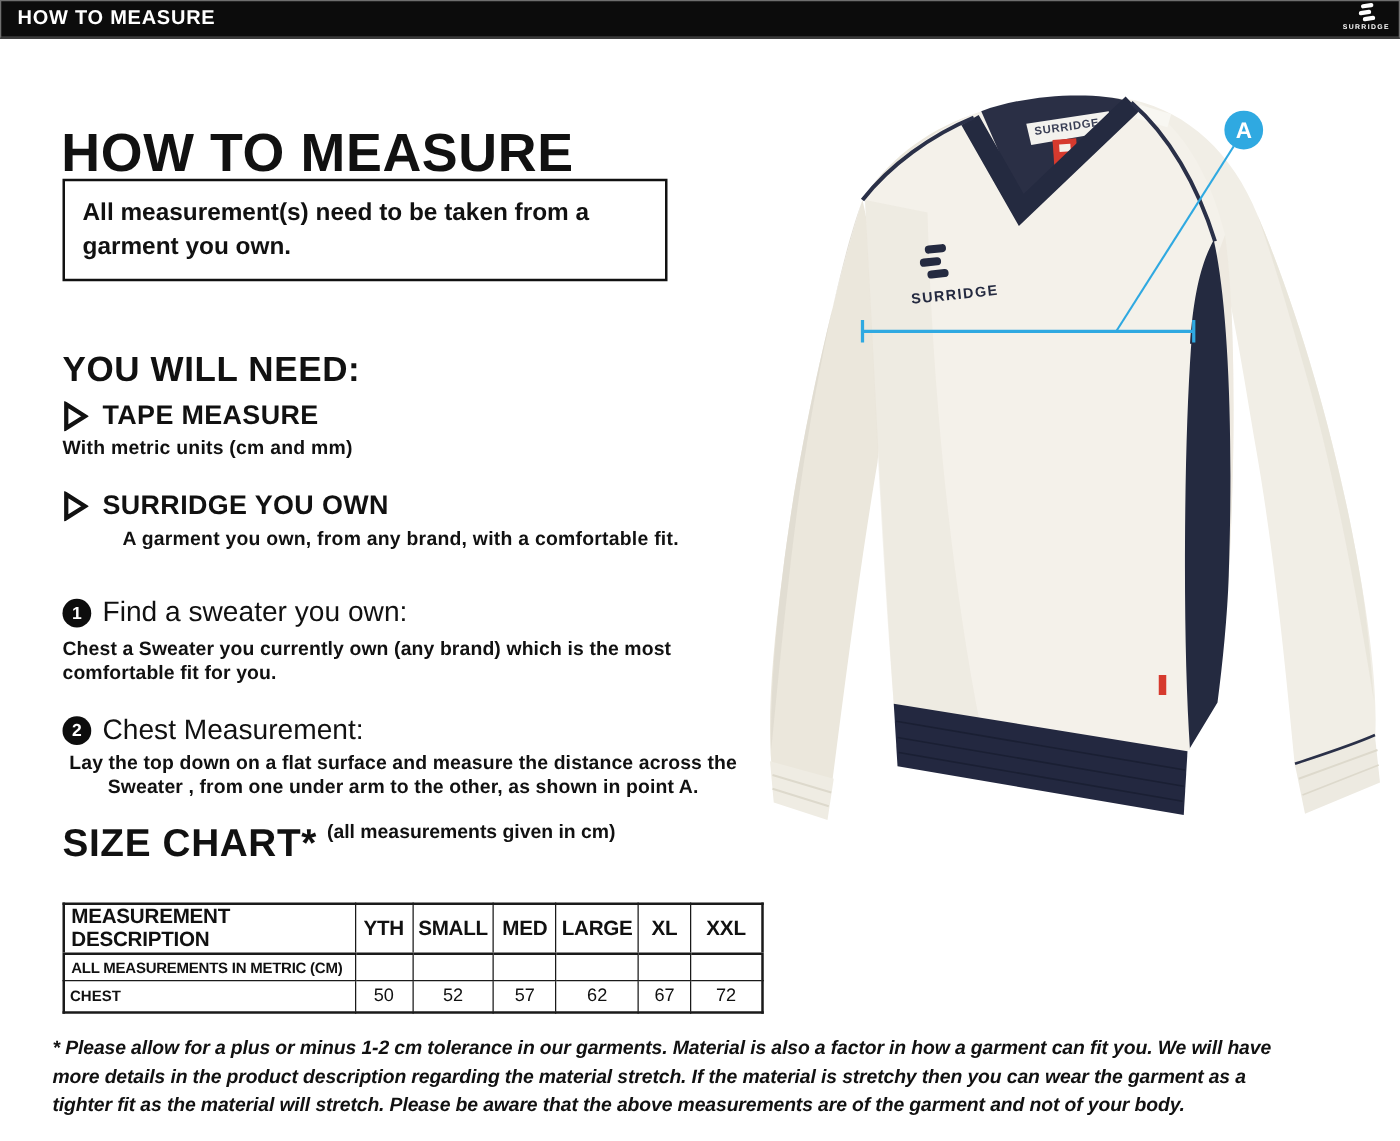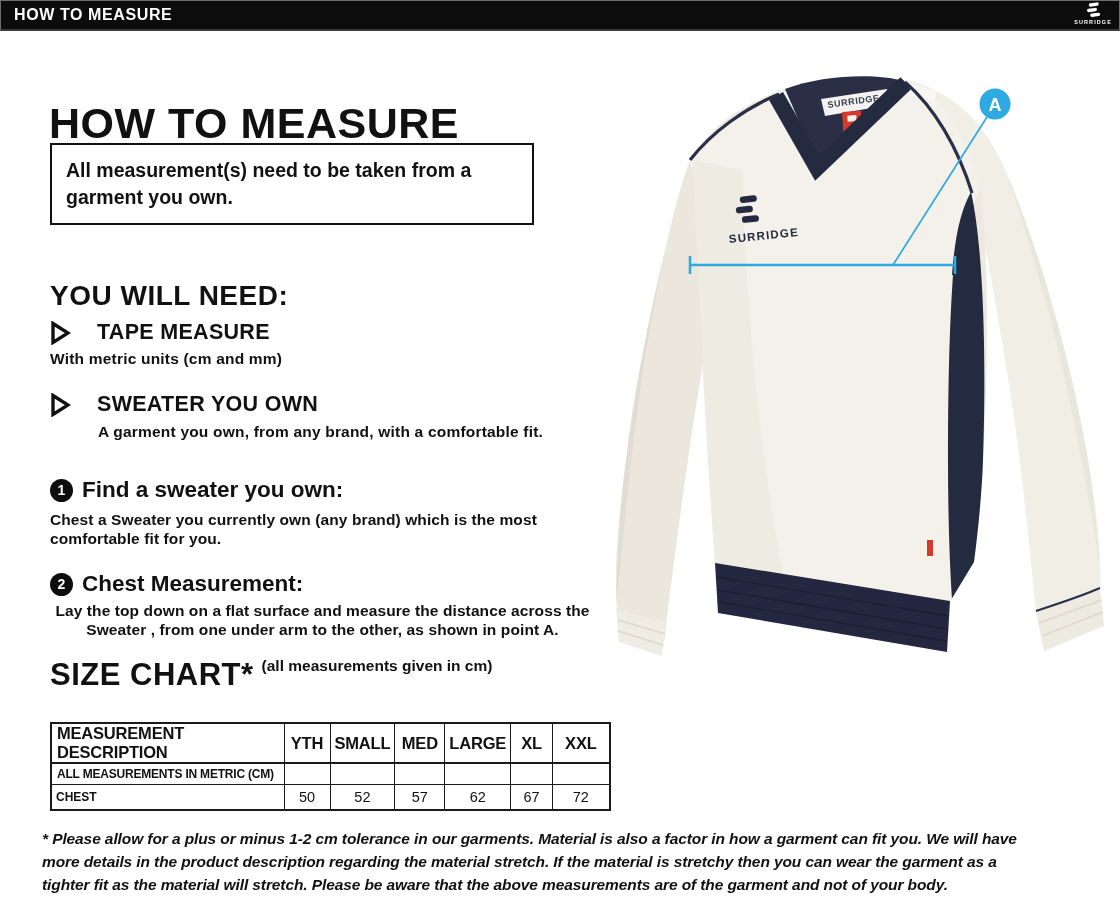--- a/index.html
+++ b/index.html
@@ -17,29 +17,29 @@
   .topbar-title{color:#fff;font-weight:bold;font-size:16px;letter-spacing:.6px;padding-left:13px;}
   .topbar-logo{position:absolute;right:7px;top:1px;display:flex;flex-direction:column;align-items:center;line-height:1;}
   .topbar-logo .brand-word{color:#fff;font-size:5.5px;font-weight:bold;letter-spacing:1.1px;margin-top:1px;}
   
   .main-title{position:absolute;left:49px;top:70px;font-size:43px;font-weight:bold;letter-spacing:.5px;}
   .notice-box{
     position:absolute;left:50px;top:143px;width:452px;border:2px solid #111;
     padding:12px 14px;font-size:19.5px;font-weight:bold;line-height:1.38;
   }
   .section-heading{position:absolute;left:50px;top:257px;font-size:28px;font-weight:bold;letter-spacing:.5px;}
-  .need-title-row{position:absolute;left:50px;display:flex;align-items:center;gap:26px;}
+  .need-title-row{position:absolute;left:50px;display:flex;align-items:center;gap:11px;}
   .need-title{font-size:21.5px;font-weight:bold;letter-spacing:.3px;}
   .need-desc{position:absolute;left:50px;font-size:15.5px;font-weight:bold;letter-spacing:.2px;}
   .step-title-row{position:absolute;left:50px;display:flex;align-items:center;gap:9px;}
   .step-circle{
     width:23px;height:23px;border-radius:50%;background:#0d0d0d;color:#fff;
     font-size:14px;font-weight:bold;display:flex;align-items:center;justify-content:center;flex:0 0 23px;
   }
-  .step-title{font-size:22.5px;font-weight:bold;}
+  .step-title{font-size:22.5px;font-weight:normal;}
   .step-desc{position:absolute;left:50px;width:545px;font-size:15.5px;font-weight:bold;line-height:1.22;letter-spacing:.1px;}
   .sizechart-row{position:absolute;left:50px;top:657px;display:flex;align-items:flex-start;gap:8px;}
   .sizechart-heading{font-size:31px;font-weight:bold;letter-spacing:.5px;}
   .sizechart-sub{font-size:15.5px;font-weight:bold;padding-bottom:4px;}
   
   .size-table{position:absolute;left:50px;top:722px;border-collapse:collapse;table-layout:fixed;}
   .size-table td,.size-table th{border:1.5px solid #1a1a1a;box-sizing:border-box;padding:0 4px;}
   .size-table{border:2px solid #1a1a1a;}
   .size-table th{height:30px;font-size:16.5px;font-weight:bold;letter-spacing:-.2px;border-bottom:2.5px solid #1a1a1a;}
   .size-table .col-desc{width:233px;text-align:left;padding-left:5px;}
@@ -84,21 +84,21 @@
     <polygon points="3,2.5 18,12 3,21.5" fill="#fff" stroke="#111" stroke-width="3.4" stroke-linejoin="miter"></polygon>
   </svg>
   <span class="need-title">TAPE MEASURE</span>
 </div>
 <div class="need-desc" style="top:350px;">With metric units (cm and mm)</div>
 
 <div class="need-title-row" style="top:392px;">
   <svg width="21" height="24" viewBox="0 0 21 24">
     <polygon points="3,2.5 18,12 3,21.5" fill="#fff" stroke="#111" stroke-width="3.4" stroke-linejoin="miter"></polygon>
   </svg>
-  <span class="need-title">SWEATER YOU OWN</span>
+  <span class="need-title">SURRIDGE YOU OWN</span>
 </div>
 <div class="need-desc" style="top:423px;margin-left:48px;">A garment you own, from any brand, with a comfortable fit.</div>
 
 <div class="step-title-row" style="top:477px;">
   <span class="step-circle">1</span>
   <span class="step-title">Find a sweater you own:</span>
 </div>
 <div class="step-desc" style="top:511px;">Chest a Sweater you currently own (any brand) which is the most comfortable fit for you.</div>
 
 <div class="step-title-row" style="top:571px;">

